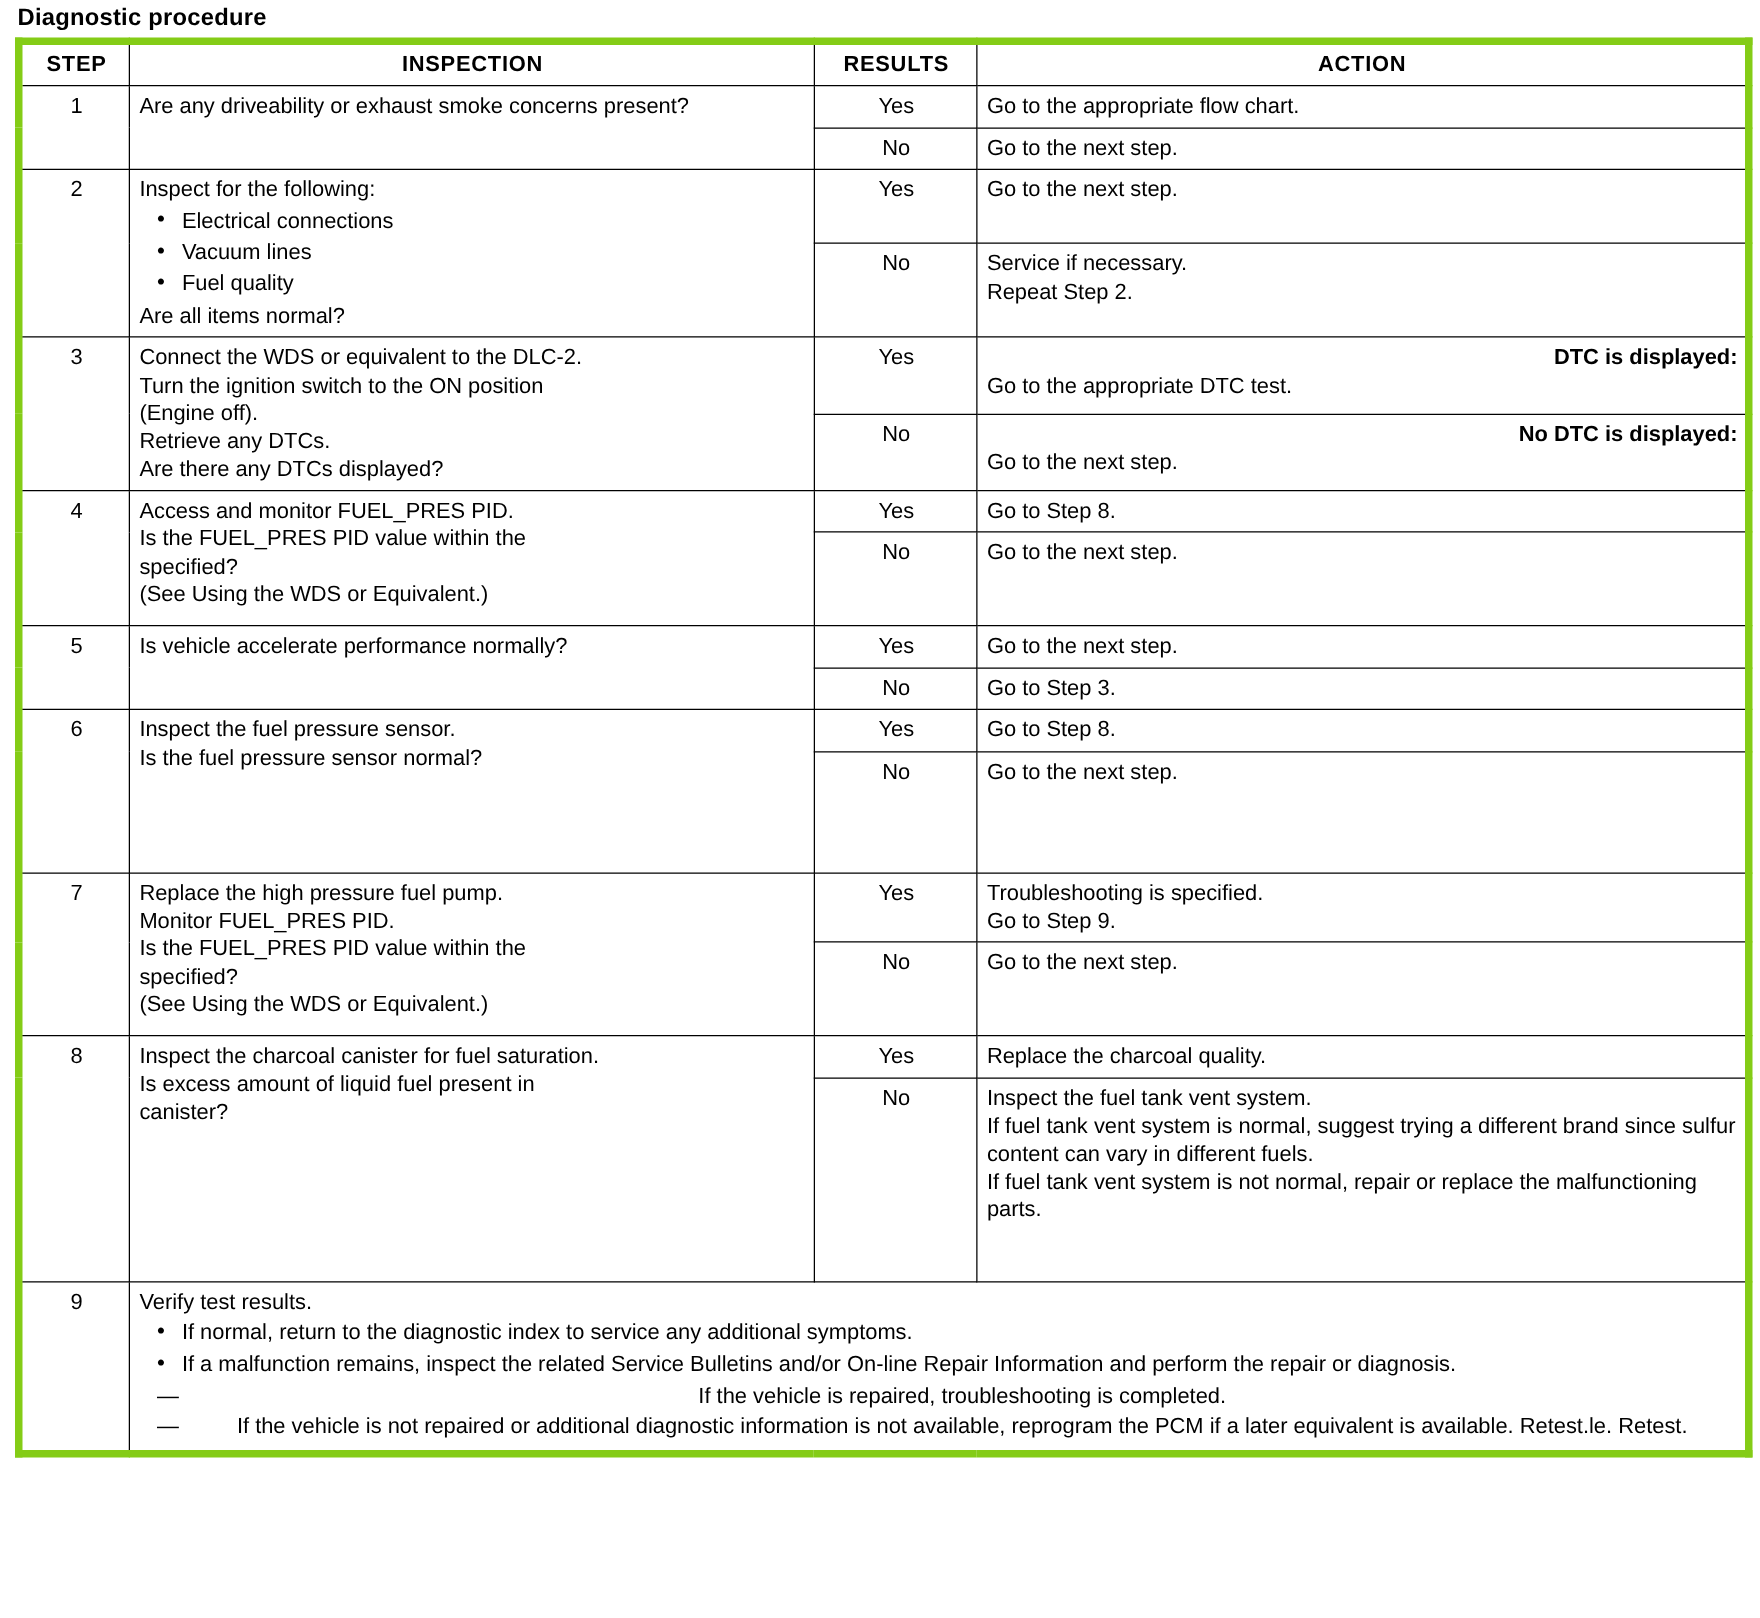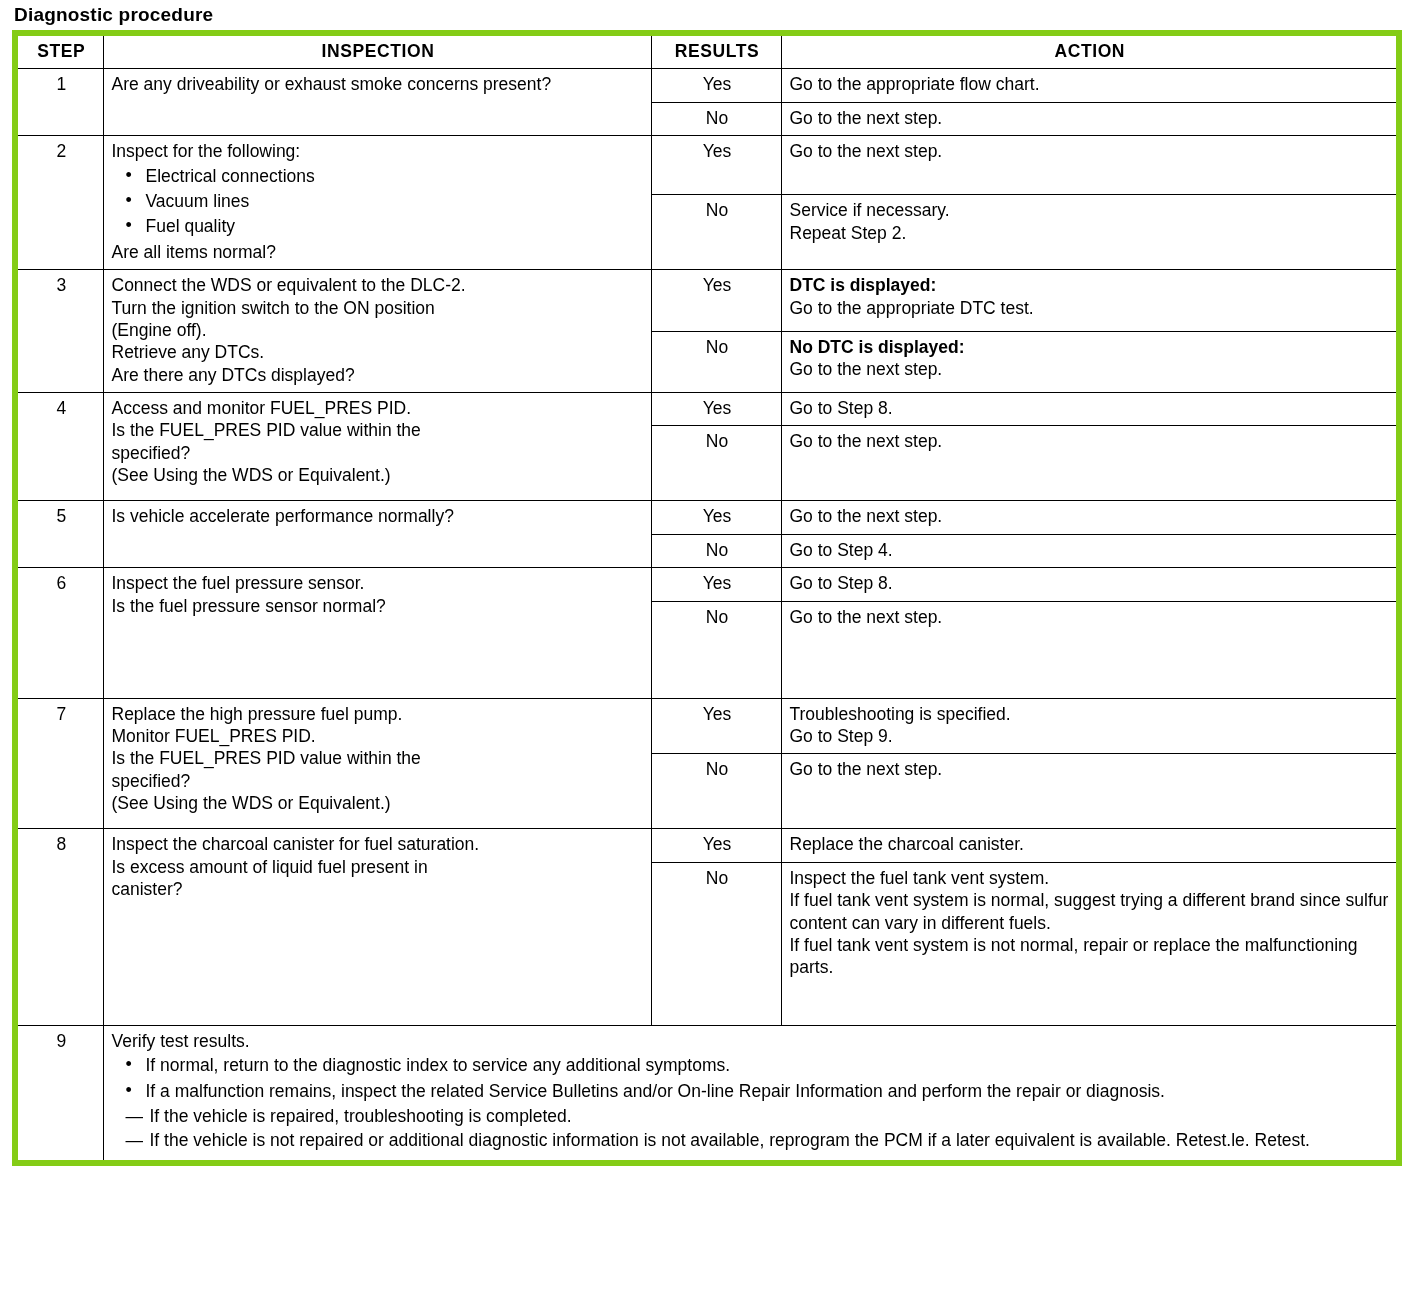--- a/index.html
+++ b/index.html
@@ -79,32 +79,33 @@
     content: "\2022";
     position: absolute;
     left: -20px;
     top: -1px;
     font-size: 18px;
   }
   ul.dashes {
     margin: 2px 0 0 0;
     padding-left: 38px;
     list-style: none;
+    text-align: center;
   }
   ul.dashes > li {
     position: relative;
     margin: 1px 0 2px 0;
   }
   ul.dashes > li:before {
     content: "\2014";
     position: absolute;
     left: -24px;
     top: 0;
   }
-  .bold { font-weight: bold; }
+  .bold { font-weight: bold; text-align: right; }
   .line { display: block; }
   .tall-1 { height: 42px; }
   .tall-2 { height: 64px; }
 </style>
 </head>
 <body>
 
 <div class="page">
 
   <div class="doc-title">Diagnostic procedure</div>
@@ -216,21 +217,21 @@
           <span class="line">Is vehicle accelerate performance normally?</span>
         </td>
         <td class="res">Yes</td>
         <td class="act">
           <span class="line">Go to the next step.</span>
         </td>
       </tr>
       <tr>
         <td class="res">No</td>
         <td class="act">
-          <span class="line">Go to Step 4.</span>
+          <span class="line">Go to Step 3.</span>
         </td>
       </tr>
 
       <tr>
         <td class="step" rowspan="2">6</td>
         <td class="insp" rowspan="2">
           <span class="line">Inspect the fuel pressure sensor.</span>
           <span class="line">Is the fuel pressure sensor normal?</span>
           <span class="line">&nbsp;</span>
           <span class="line">&nbsp;</span>
@@ -271,21 +272,21 @@
 
       <tr>
         <td class="step" rowspan="2">8</td>
         <td class="insp" rowspan="2">
           <span class="line">Inspect the charcoal canister for fuel saturation.</span>
           <span class="line">Is excess amount of liquid fuel present in</span>
           <span class="line">canister?</span>
         </td>
         <td class="res">Yes</td>
         <td class="act">
-          <span class="line">Replace the charcoal canister.</span>
+          <span class="line">Replace the charcoal quality.</span>
         </td>
       </tr>
       <tr>
         <td class="res" style="height:152px">No</td>
         <td class="act">
           <span class="line">Inspect the fuel tank vent system.</span>
           <span class="line">If fuel tank vent system is normal, suggest trying a different brand since sulfur content can vary in different fuels.</span>
           <span class="line">If fuel tank vent system is not normal, repair or replace the malfunctioning parts.</span>
         </td>
       </tr>

